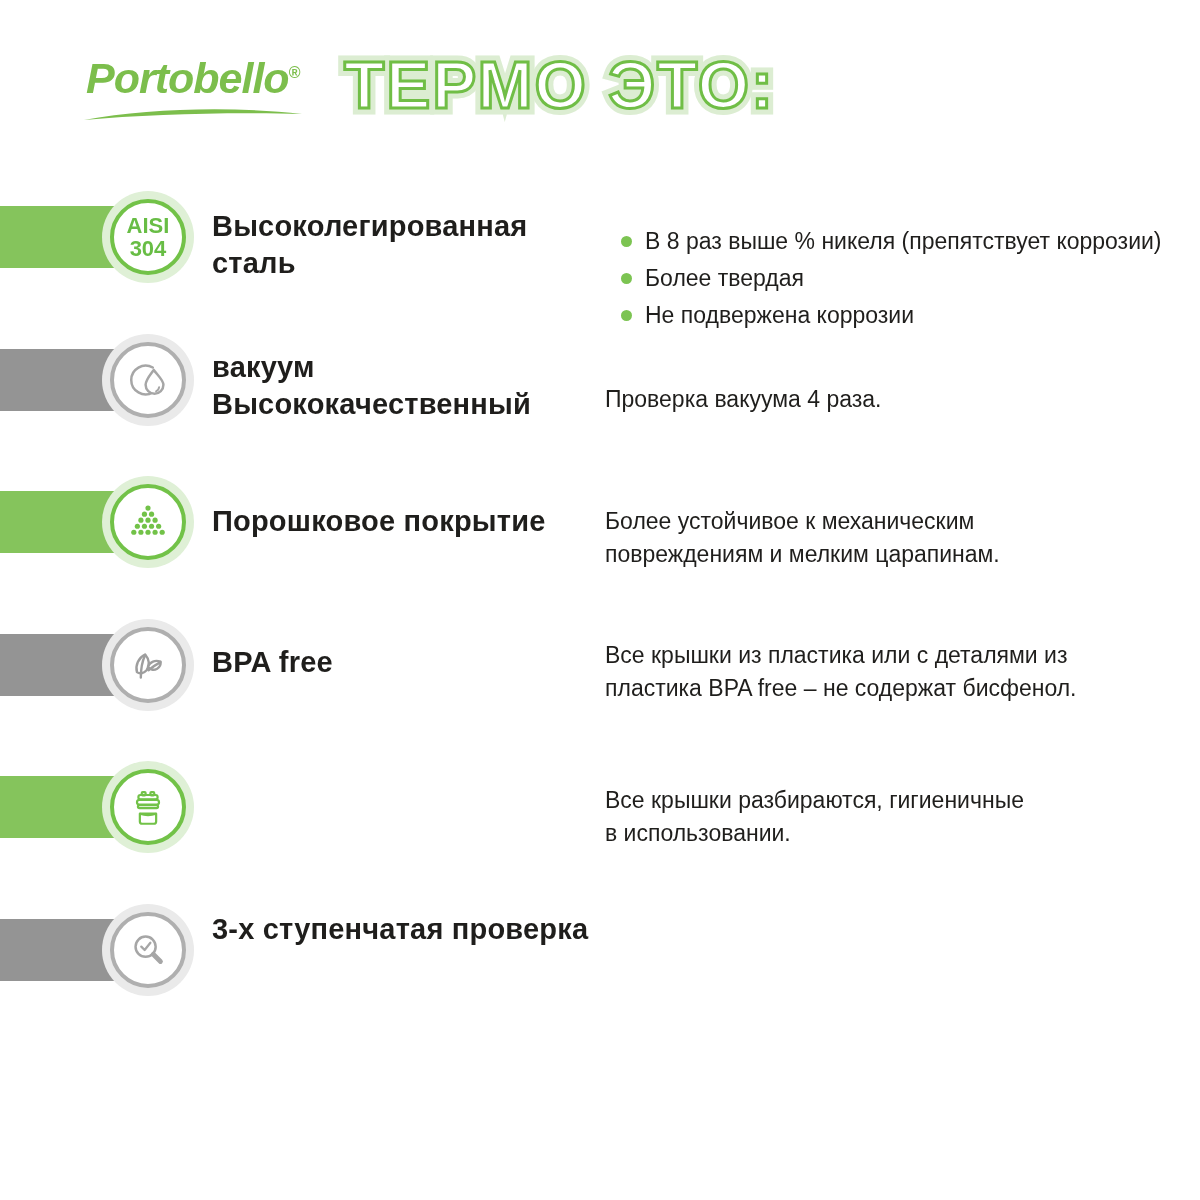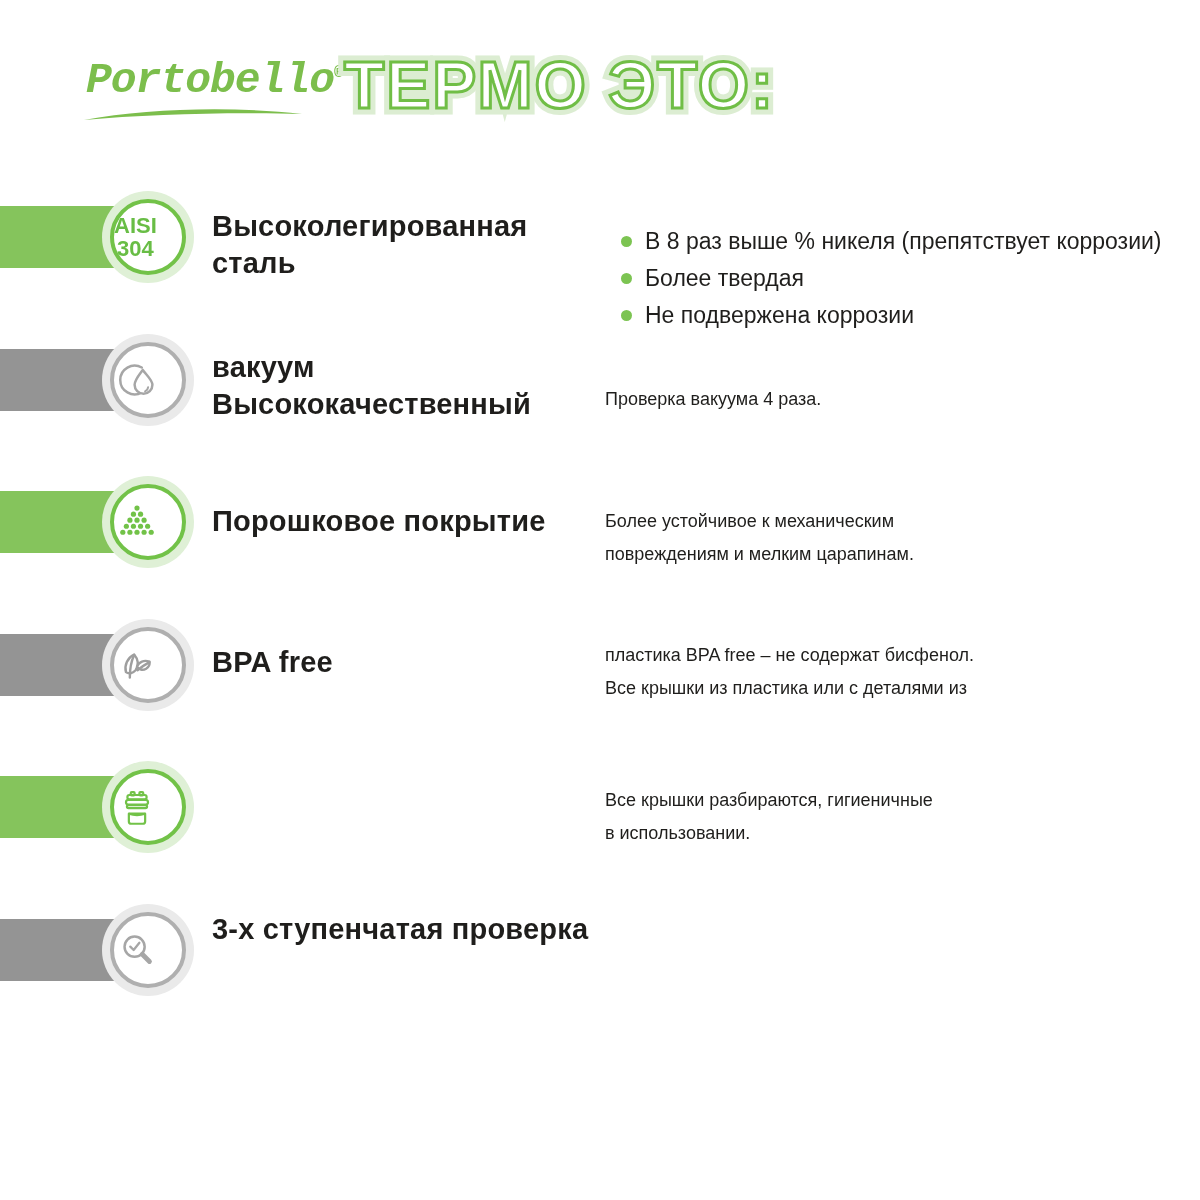--- a/index.html
+++ b/index.html
@@ -1,46 +1,46 @@
 <!DOCTYPE html>
 <html><head>
 <meta charset="utf-8">
 <style>
   html,body{margin:0;padding:0;background:#ffffff;}
   #canvas{
     position:relative;width:1200px;height:1200px;background:#ffffff;overflow:hidden;
     font-family:"Liberation Sans","DejaVu Sans",sans-serif;color:#1f1e1c;
   }
   
-  .logo{position:absolute;left:86px;top:50px;width:230px;font-family:Liberation Mono, monospace;}
+  .logo{position:absolute;left:86px;top:50px;width:230px;}
   .logo-text{
     display:block;font-style:italic;font-weight:bold;font-size:43px;line-height:46px;
     letter-spacing:-1px;color:#7cbe4c;white-space:nowrap;
   }
   .logo-text sup{font-size:16px;letter-spacing:0;}
   .swoosh{position:absolute;left:-4px;top:56px;}
   .big-title{
     position:absolute;left:344px;top:50px;height:78px;
     font-size:66px;line-height:70px;font-weight:700;letter-spacing:2px;white-space:nowrap;
   }
   .bt-back{position:absolute;left:0;top:0;color:#dcedd2;-webkit-text-stroke:13px #dcedd2;}
   .bt-front{position:absolute;left:0;top:0;color:#ffffff;-webkit-text-stroke:3px #70be46;}
   
   .bar{position:absolute;left:0;width:150px;height:62px;}
   .bar.green{background:#85c45c;}
   .bar.gray{background:#949494;}
   .badge{
     position:absolute;left:110px;width:68px;height:68px;border-radius:50%;
-    background:#ffffff;border:4px solid #72c248;display:flex;align-items:center;justify-content:flex-start;
+    background:#ffffff;border:4px solid #72c248;display:flex;align-items:center;justify-content:center;
   }
   .badge.green{border-color:#72c248;box-shadow:0 0 0 8px #dff0d6;}
   .badge.gray{border-color:#afafaf;box-shadow:0 0 0 8px #eaeaea;}
   .aisi{font-weight:bold;font-size:22px;line-height:23px;color:#68bd45;text-align:center;letter-spacing:0;}
   .title{position:absolute;left:212px;font-weight:bold;font-size:29px;line-height:37px;letter-spacing:0.2px;}
-  .desc{position:absolute;left:605px;font-size:18px;line-height:33px;width:585px;}
+  .desc{position:absolute;left:605px;font-size:23px;line-height:33px;width:585px;}
   .bullets{position:absolute;left:605px;top:207px;margin:16px;padding:0;list-style:none;width:590px;}
   .bullet{display:flex;gap:13px;font-size:23px;line-height:37px;}
   .bullet::before{content:'';flex:none;width:11px;height:11px;border-radius:50%;background:#7cc452;margin-top:13px;}
   
   .bar.p1{top:206px}.bar.p2{top:349px}.bar.p3{top:491px}.bar.p4{top:634px}.bar.p5{top:776px}.bar.p6{top:919px}
   .badge.p1{top:199px}.badge.p2{top:342px}.badge.p3{top:484px}.badge.p4{top:627px}.badge.p5{top:769px}.badge.p6{top:912px}
   .title.p1{top:208px}.title.p2{top:349px}.title.p3{top:503px}.title.p4{top:644px}.title.p5{top:795px}.title.p6{top:911px}
   .desc.p2{top:383px}.desc.p3{top:505px}.desc.p4{top:639px}.desc.p5{top:784px}
   svg{display:block;}
 </style>
@@ -129,22 +129,22 @@
       <path d="M21 13 C 14 16.5, 10.5 24, 12.5 31.5 C 15 33.5, 19.5 33, 22.5 29.5 C 26.5 24.5, 25 17.5, 21 13 Z" fill="none" stroke="#9e9e9e" stroke-width="2.5" stroke-linejoin="round"></path>
       <path d="M16.5 37 C 16.5 29, 18 20, 21 13.5" fill="none" stroke="#9e9e9e" stroke-width="2.5" stroke-linecap="round"></path>
       <path d="M37 20.5 C 31.5 18.5, 26 20.5, 24 25.5 C 25.5 29, 30 30, 33.5 27.8 C 36.5 25.8, 37.5 23, 37 20.5 Z" fill="#ffffff" stroke="#9e9e9e" stroke-width="2.5" stroke-linejoin="round"></path>
       <path d="M24.5 29.5 C 28 26.5, 32.5 23.5, 37 21" fill="none" stroke="#9e9e9e" stroke-width="2.5" stroke-linecap="round"></path>
     </svg>
   </div>
   <div class="title p4">
     <div>BPA free</div>
   </div>
   <div class="desc p4">
+    <div>Все крышки из пластика или с деталями из</div>
     <div>пластика BPA free – не содержат бисфенол.</div>
-    <div>Все крышки из пластика или с деталями из</div>
   </div>
 
   <div class="bar green p5"></div>
   <div class="badge green p5">
     <svg width="46" height="46" viewBox="0 0 48 48">
       <g fill="none" stroke="#72c248" stroke-width="2.3" stroke-linejoin="round">
         <rect x="17.5" y="8.5" width="4" height="3.5" rx="1"></rect>
         <rect x="26.5" y="8.5" width="4" height="3.5" rx="1"></rect>
         <rect x="14" y="11.5" width="20" height="4.5" rx="2"></rect>
         <rect x="12.5" y="16.5" width="23" height="5" rx="2.5"></rect>

